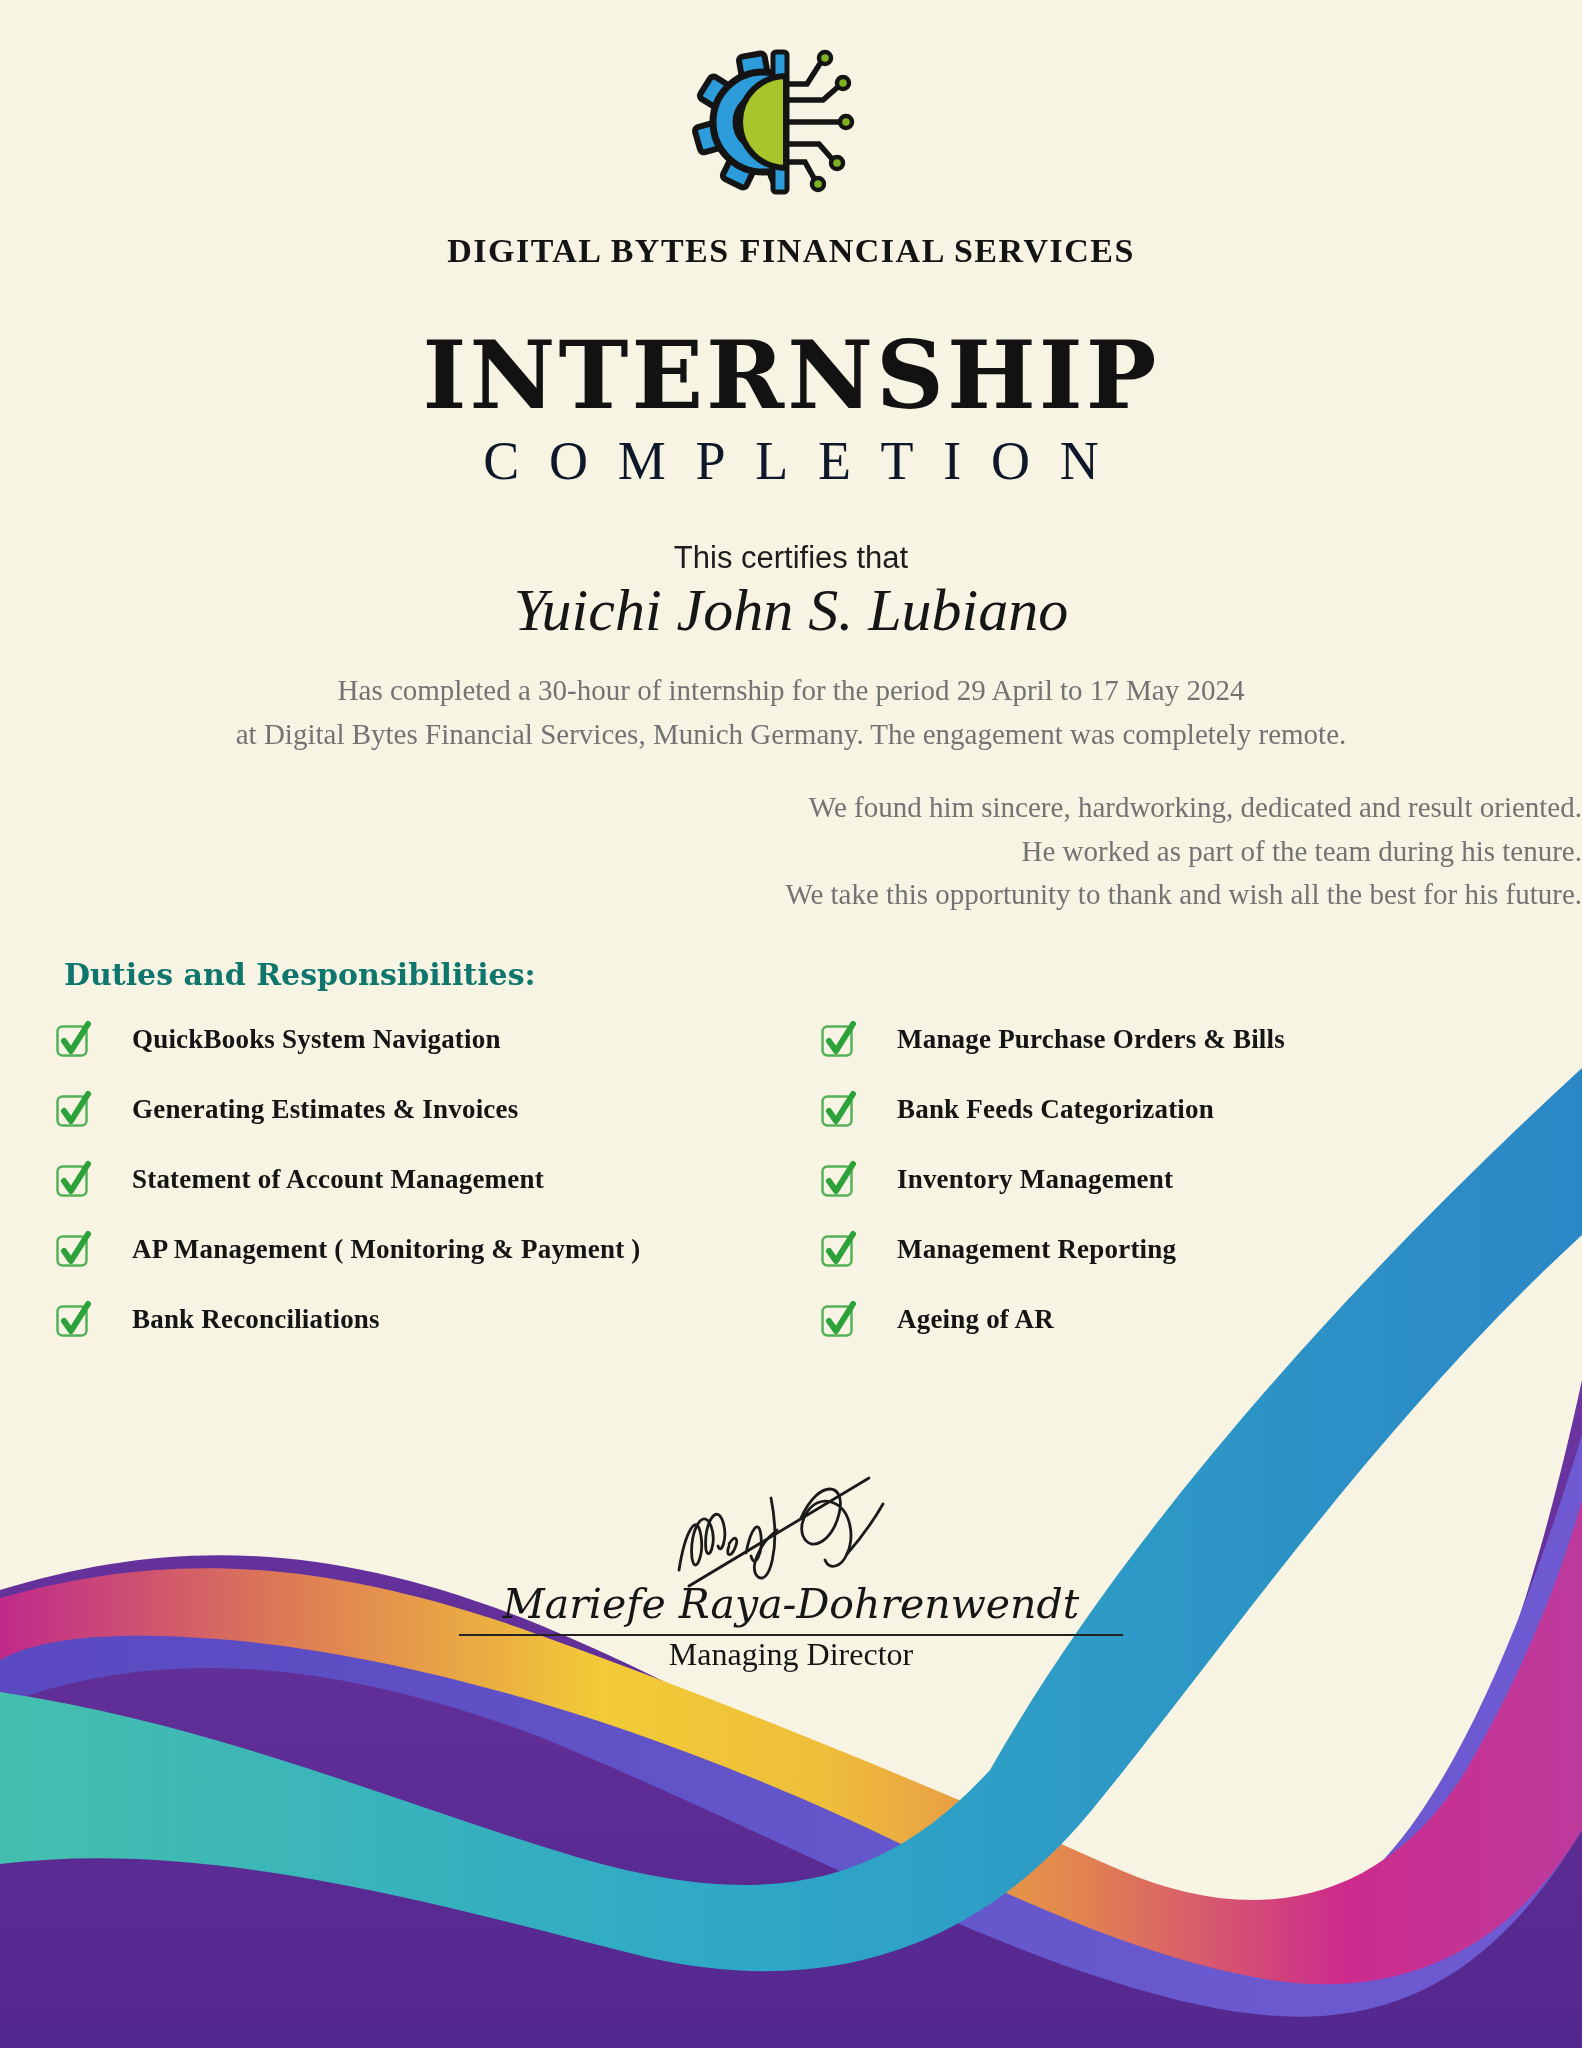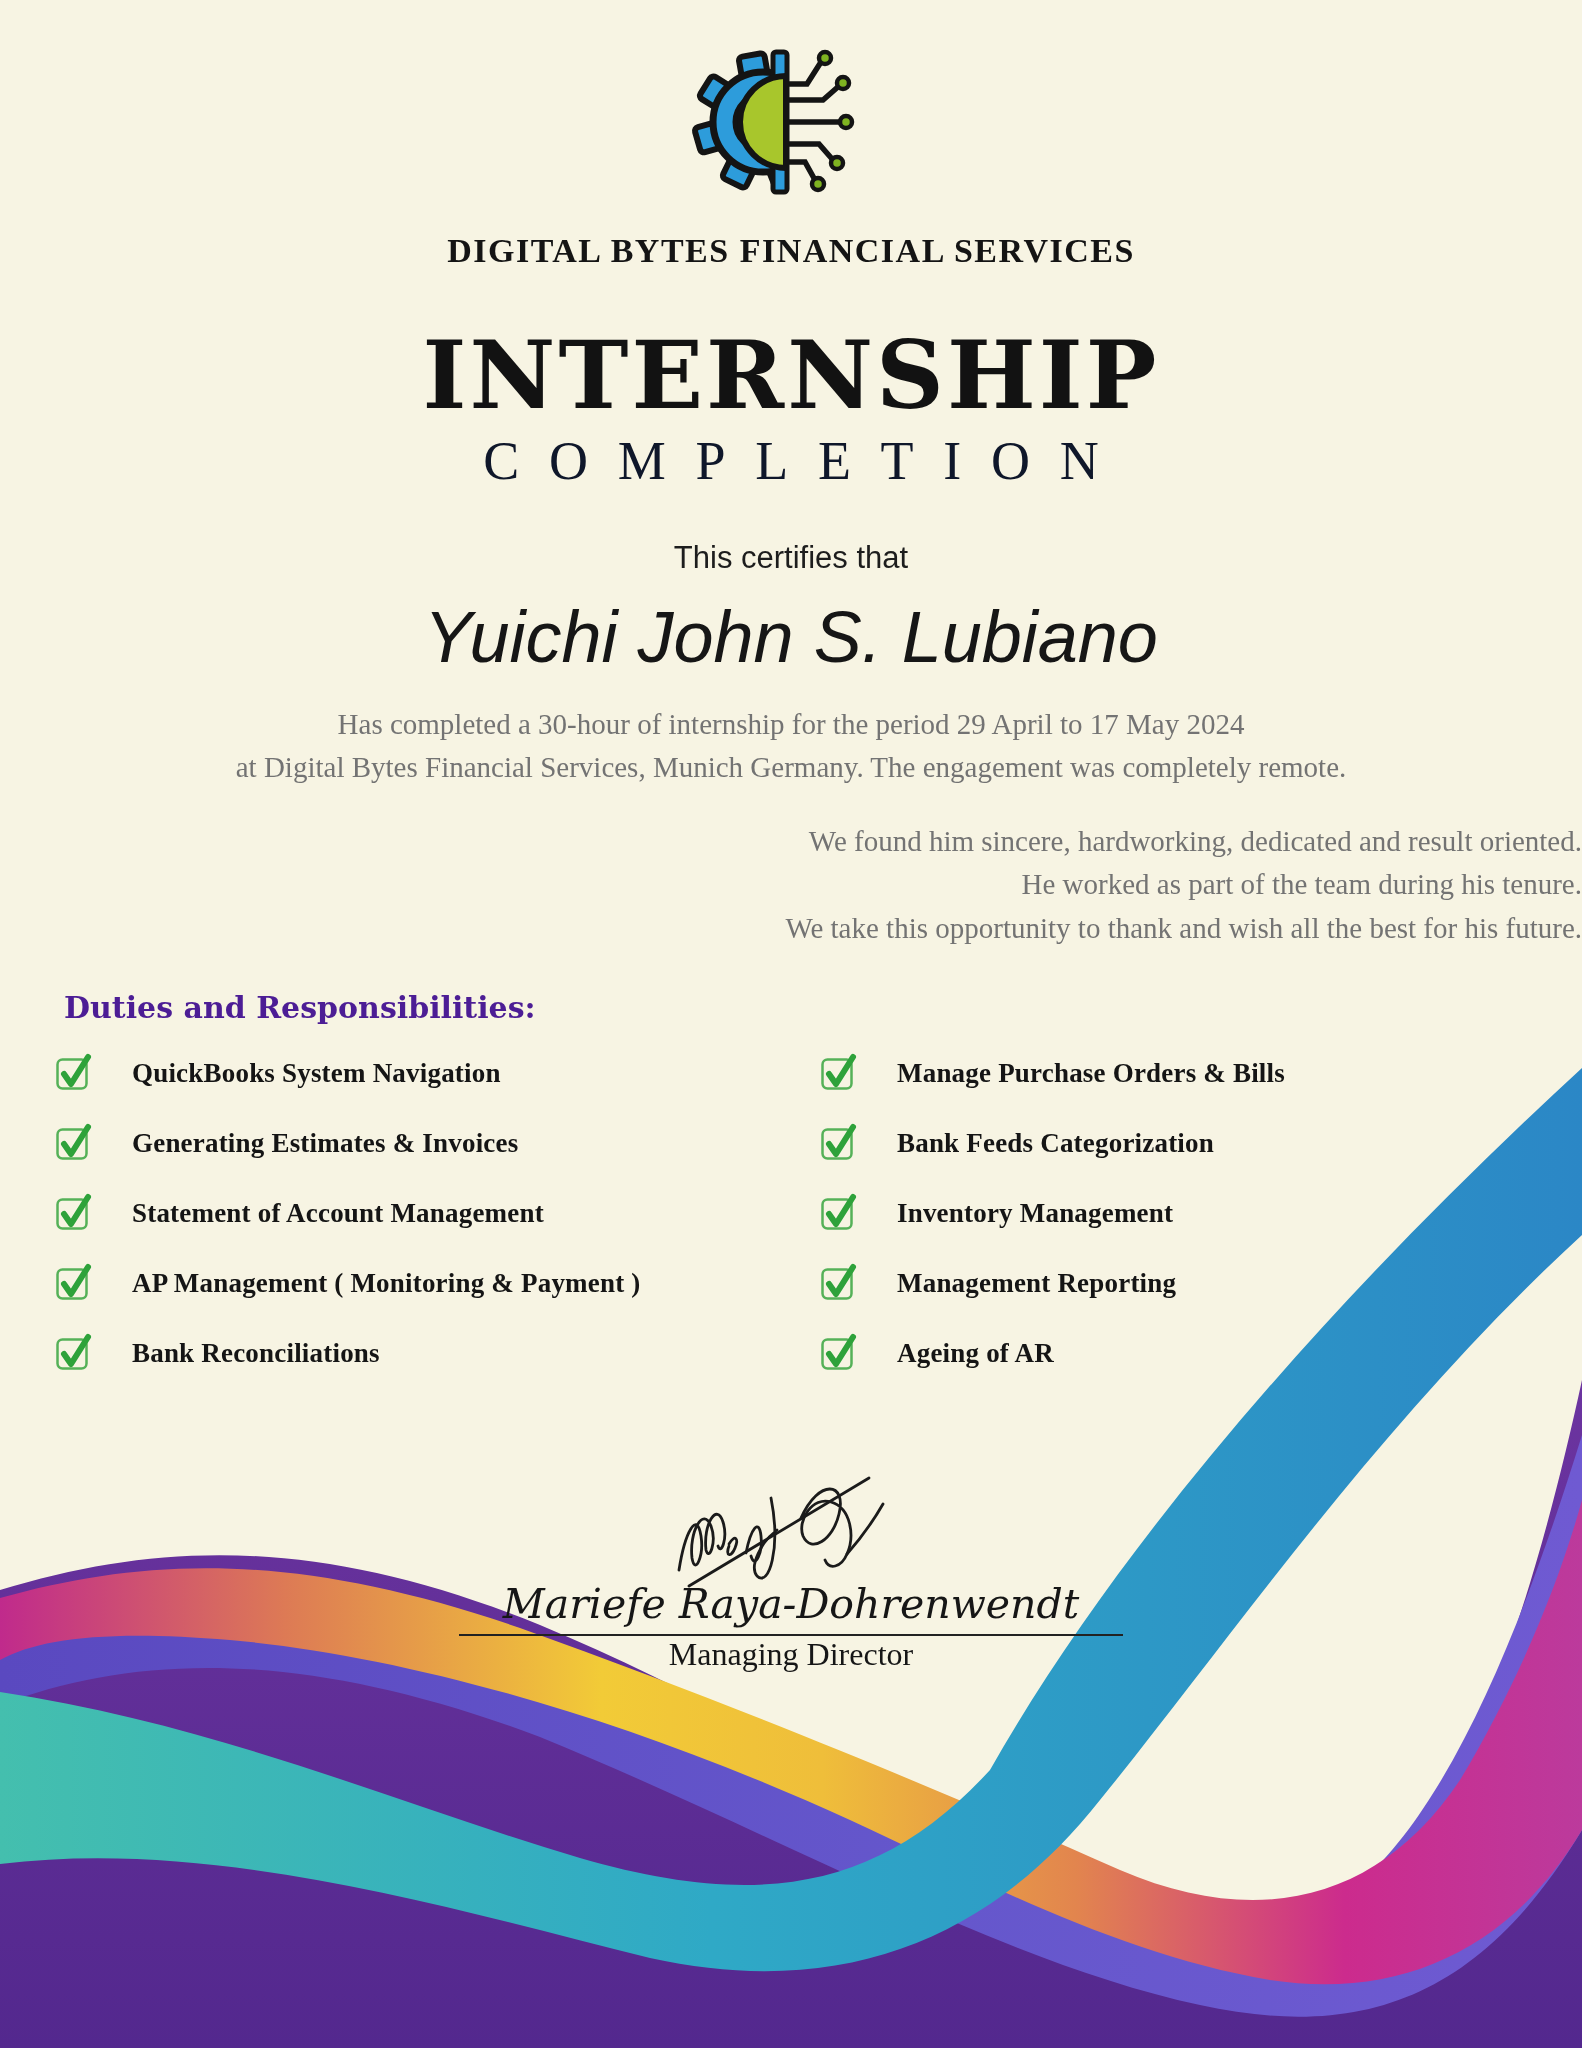--- a/index.html
+++ b/index.html
@@ -33,36 +33,36 @@
     font-family:"Liberation Serif", serif;
     font-weight:400;font-size:54px;line-height:1;
     letter-spacing:.55em;text-indent:.55em;color:#0f172a;
   }
   .certifies{
     margin-top:52px;
     font-family:"Liberation Sans", sans-serif;
     font-size:31px;color:#1d1d1d;
   }
   .recipient{
-    margin-top:20px;
-    font-family:Liberation Sans, sans-serif;
+    margin-top:0;
+    font-family:Liberation Serif, serif;
     font-style:italic;font-weight:400;
-    font-size:72px;line-height:1.15;color:#161616;
+    font-size:60px;line-height:1.15;color:#161616;
   }
   .para{
     font-family:"Liberation Serif", serif;
     font-size:29px;line-height:1.5;color:#737373;
   }
   .para1{margin-top:24px;}
   .para2{margin-top:30px;text-align:right;}
   .duties-head{
     margin:40px 0 0 64px;
     text-align:left;
     font-family:"DejaVu Serif", serif;
-    font-weight:700;font-size:30px;color:#4c1d95;
+    font-weight:700;font-size:30px;color:#0f766e;
   }
   .checklist{
     margin-top:30px;
     display:grid;grid-template-columns:1fr 1fr;
     padding:0 40px 0 56px;
     text-align:left;
   }
   .col-right{padding-left:22px;}
   .duty-row{display:flex;align-items:center;margin-bottom:34px;height:36px;}
   .checkbox{width:34px;height:34px;margin-right:42px;flex:0 0 auto;position:relative;}

